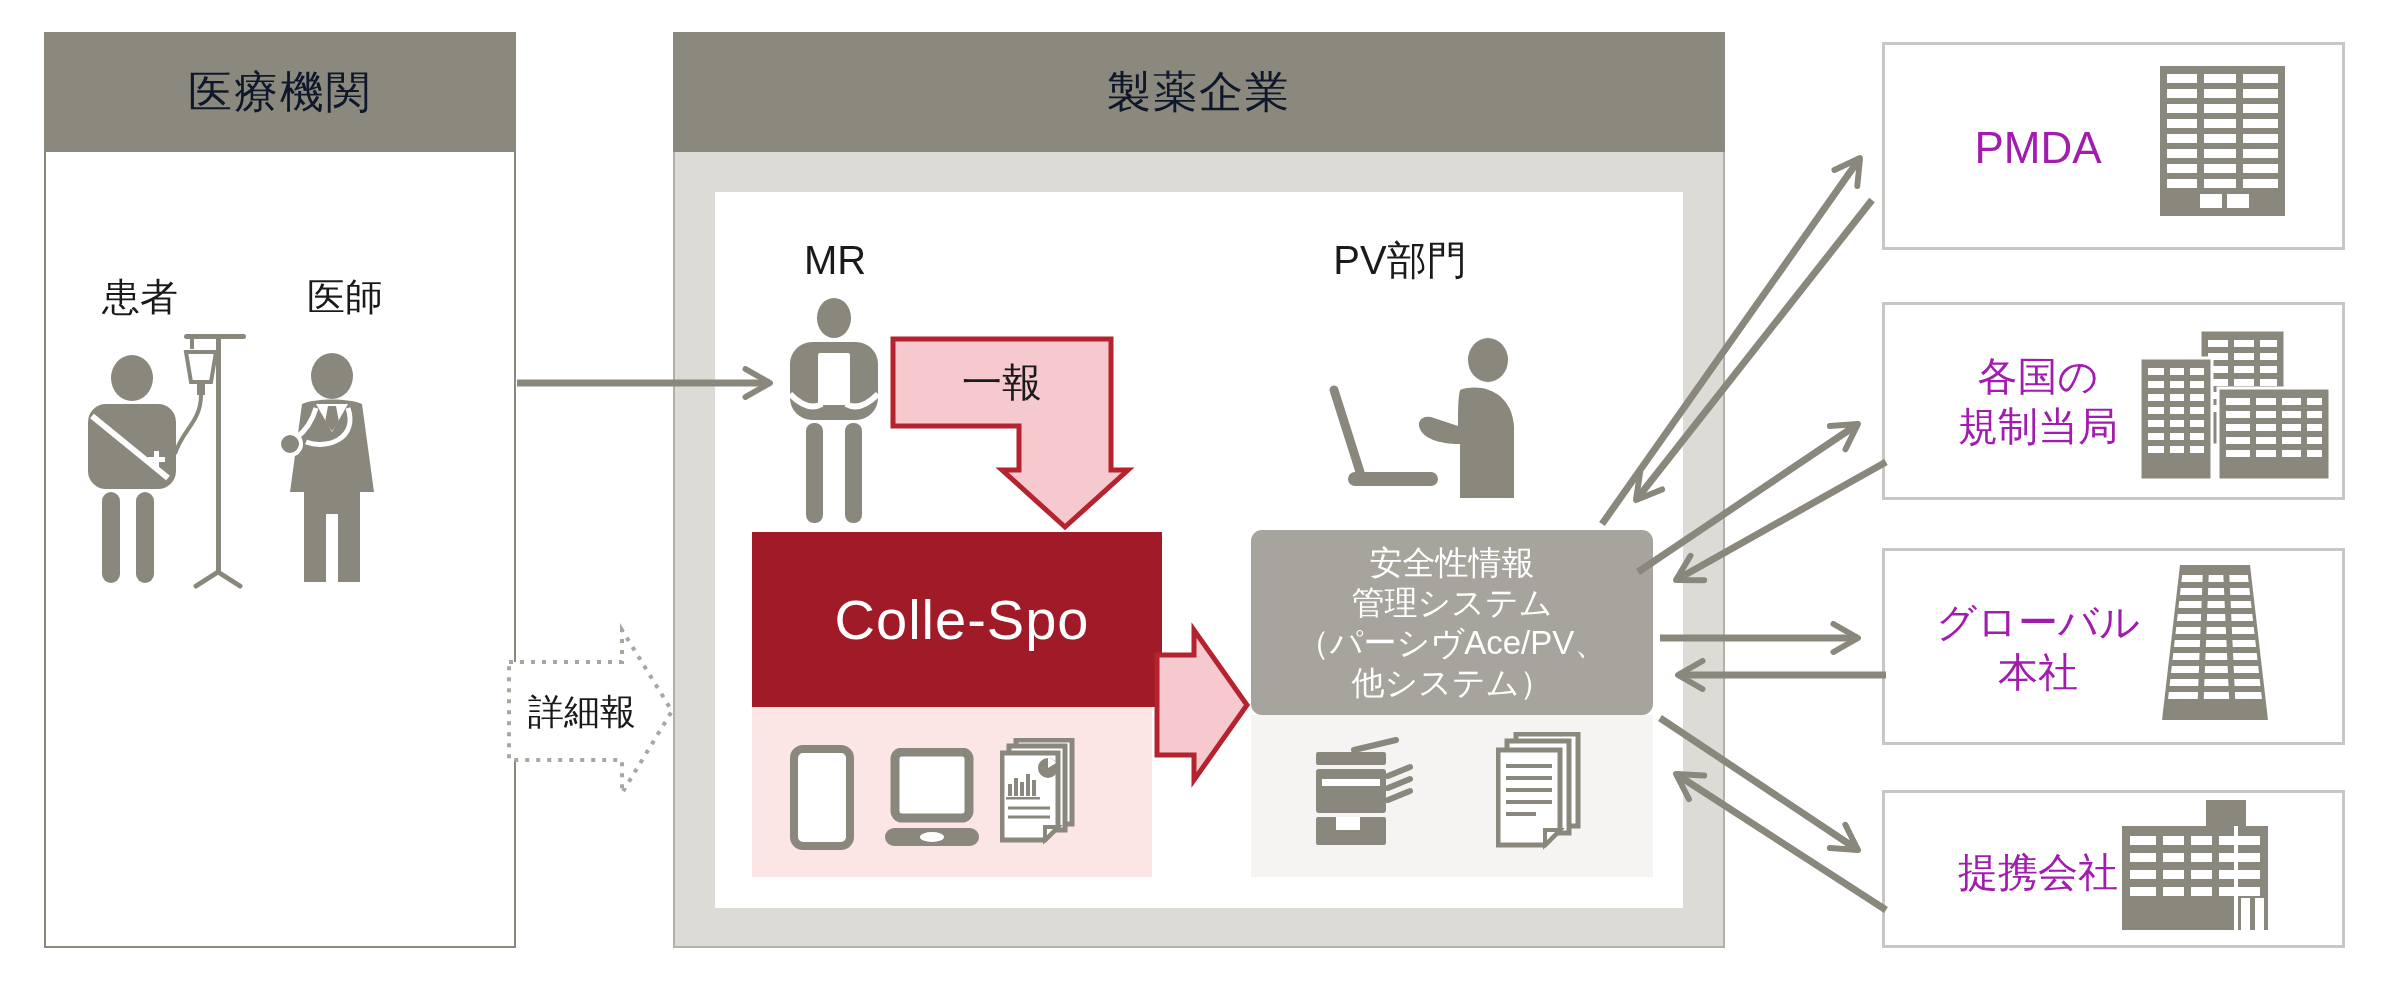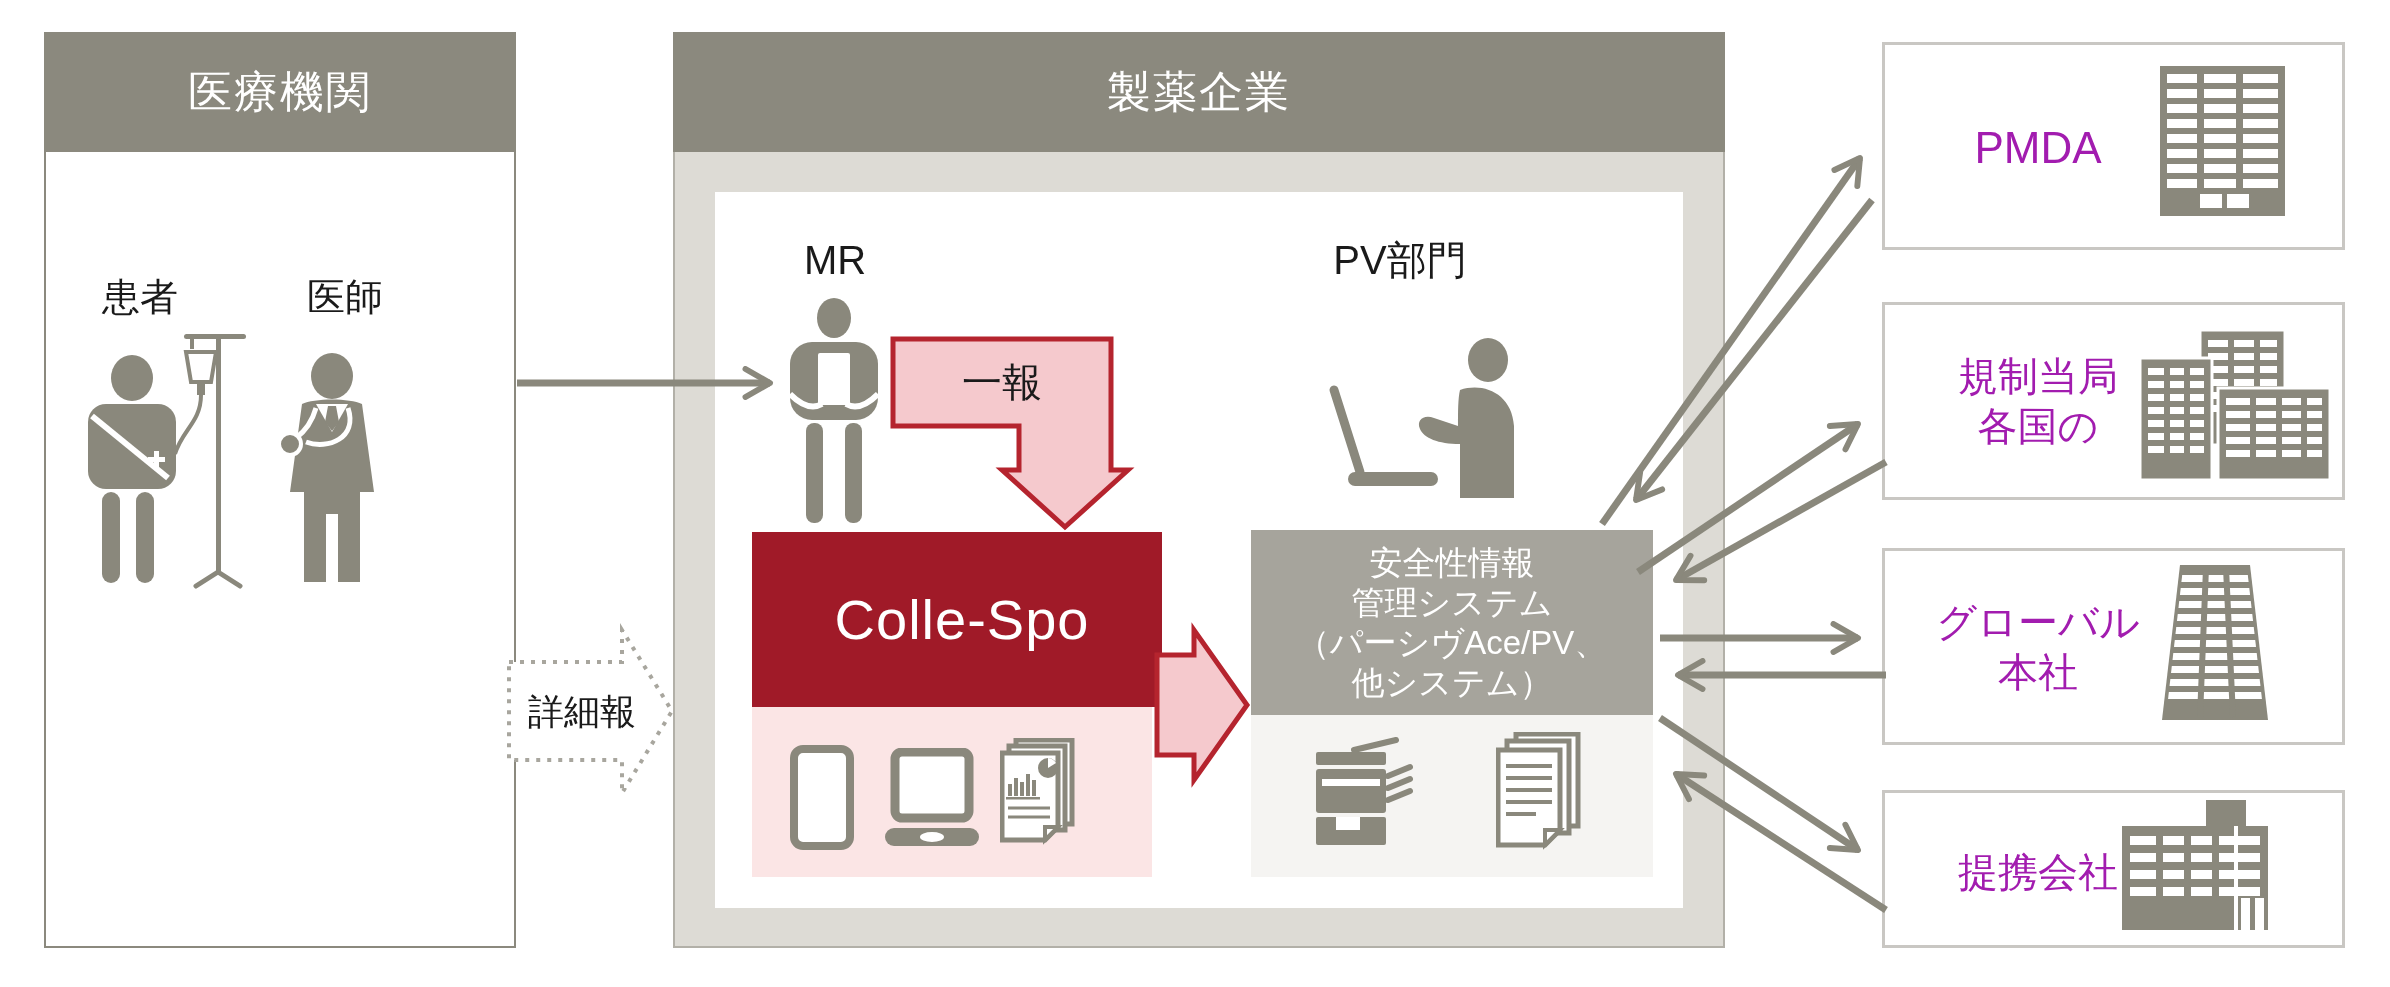--- a/index.html
+++ b/index.html
@@ -2,30 +2,30 @@
 <html><head>
 <meta charset="utf-8">
 <style>
   html,body{margin:0;padding:0;background:#fff;}
   .canvas{position:relative;width:2390px;height:987px;background:#fff;overflow:hidden;
           font-family:"Liberation Sans",sans-serif;color:#1a1a1a;}
   .abs{position:absolute;}
   .panel{position:absolute;background:#fff;border:2px solid #8b897e;box-sizing:border-box;}
   .panel-ring{position:absolute;background:#dddbd5;border:2px solid #b2b0a8;box-sizing:border-box;}
   .inner-white{position:absolute;background:#fff;}
-  .box-header{position:absolute;background:#8b897e;color:#ffffff;font-size:44px;
+  .box-header{position:absolute;background:#8b897e;color:#0f172a;font-size:44px;
               display:flex;align-items:center;justify-content:center;letter-spacing:2px;text-align:right;}
   .lbl{position:absolute;text-align:center;color:#1a1a1a;}
   .lbl-38{font-size:38px;line-height:42px;}
   .lbl-40{font-size:40px;line-height:44px;}
   .collespo{position:absolute;background:#a01a28;color:#fff;display:flex;align-items:center;
             justify-content:center;font-size:56px;letter-spacing:1px;padding-left:10px;}
   .pink-panel{position:absolute;background:#fbe5e5;}
   .sys-box{position:absolute;background:#a6a49c;color:#fff;display:flex;flex-direction:column;
-           align-items:center;justify-content:center;font-size:33px;line-height:40px;text-align:center;}
+           align-items:center;justify-content:center;font-size:33px;line-height:40px;text-align:center;border-radius:11px;}
   .sys-panel{position:absolute;background:#f5f4f2;}
   .rbox{position:absolute;background:#fff;border:3px solid #c9c7c3;box-sizing:border-box;}
   .rlbl{position:absolute;left:8px;width:290px;text-align:center;font-size:40px;line-height:50px;color:#a21caf;}
   .rlbl span{display:block;}
   svg{display:block;}
   .icon-layer{pointer-events:none;}
 </style>
 </head>
 <body>
 
@@ -56,22 +56,22 @@
   <div class="sys-panel" style="left:1251px;top:715px;width:402px;height:162px;"></div>
 
   <div class="rbox" style="left:1882px;top:42px;width:463px;height:208px;">
     <div class="rlbl" style="top:78px;font-size:44px;">
       <span>PMDA</span>
       <span></span>
     </div>
   </div>
   <div class="rbox" style="left:1882px;top:302px;width:463px;height:198px;">
     <div class="rlbl" style="top:46px;">
+      <span>各国の</span>
       <span>規制当局</span>
-      <span>各国の</span>
     </div>
   </div>
   <div class="rbox" style="left:1882px;top:548px;width:463px;height:197px;">
     <div class="rlbl" style="top:46px;">
       <span>グローバル</span>
       <span>本社</span>
     </div>
   </div>
   <div class="rbox" style="left:1882px;top:790px;width:463px;height:158px;">
     <div class="rlbl" style="top:54px;">

